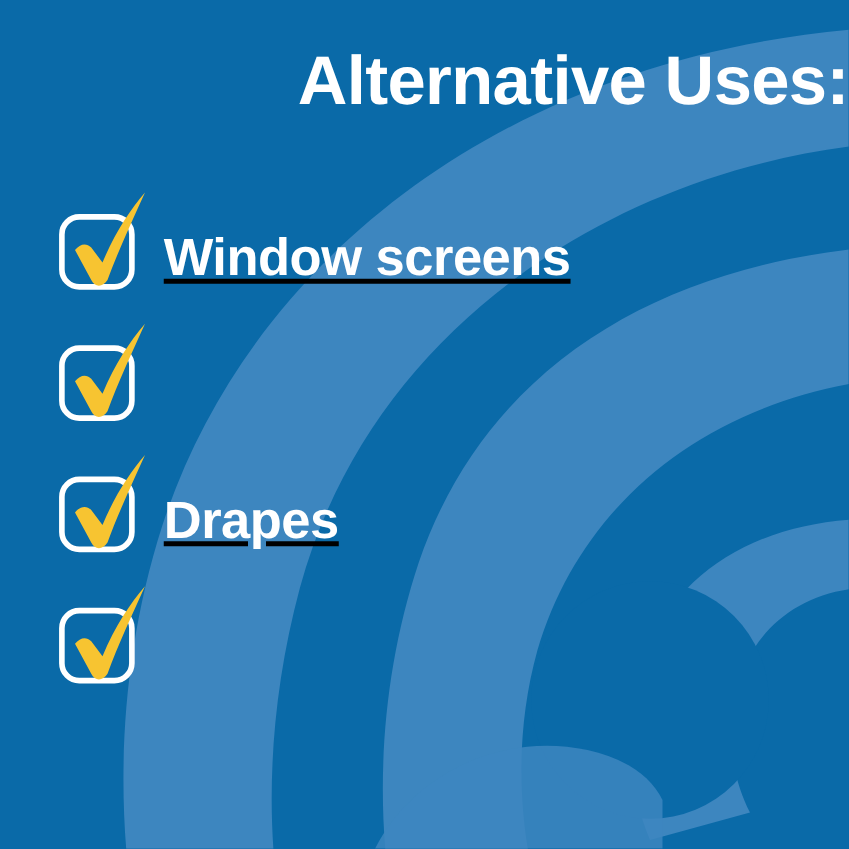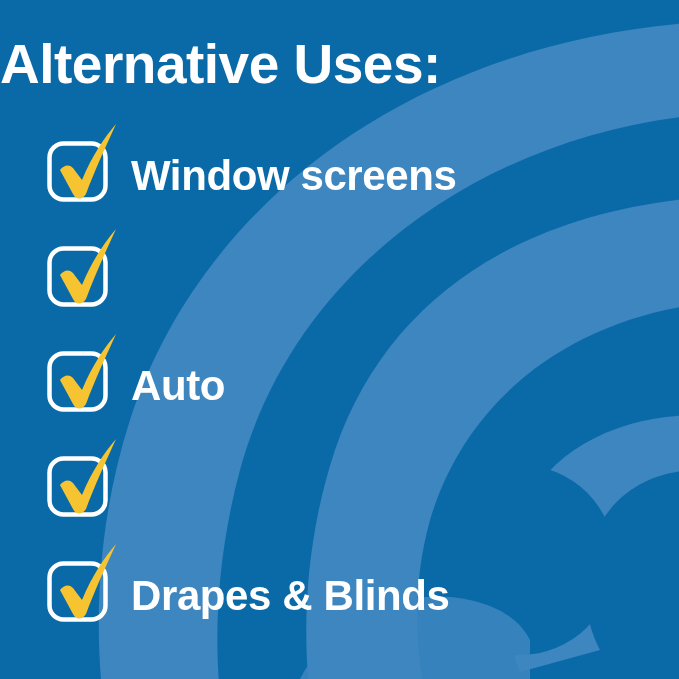--- a/index.html
+++ b/index.html
@@ -35,34 +35,35 @@
     position: absolute;
     inset: 0;
     z-index: 5;
   }
 
   #title {
     position: absolute;
     top: 36px;
     left: 0;
     width: 679px;
-    text-align: left;
+    text-align: right;
     color: #ffffff;
     font-size: 55px;
     font-weight: bold;
     letter-spacing: -0.5px;
     line-height: 1.05;
     white-space: nowrap;
   }
 
   #list {
     position: absolute;
-    top: 120px;
+    top: 150px;
     left: 44px;
     width: 620px;
+    text-decoration: underline;
   }
 
   .row {
     position: relative;
     height: 105px;
     display: flex;
     align-items: flex-start;
   }
 
   .check-wrap {
@@ -181,47 +182,33 @@
           <svg class="check-svg" viewBox="0 0 74 86" xmlns="http://www.w3.org/2000/svg">
             <rect x="5.5" y="23.5" width="56" height="56" rx="14" ry="14" fill="none" stroke="#ffffff" stroke-width="4.5"></rect>
             <path d="M 16 50
                      C 20 45, 25 44, 29 48
                      L 38 60
                      C 48 36, 60 18, 72 4
                      C 62 26, 50 52, 42 74
                      C 38 80, 32 80, 29 74 Z" fill="#f7c431"></path>
           </svg>
         </div>
-        <div class="row-label">Auto</div>
-      </div>
-
-      <div class="row">
-        <div class="check-wrap">
-          <svg class="check-svg" viewBox="0 0 74 86" xmlns="http://www.w3.org/2000/svg">
-            <rect x="5.5" y="23.5" width="56" height="56" rx="14" ry="14" fill="none" stroke="#ffffff" stroke-width="4.5"></rect>
-            <path d="M 16 50
-                     C 20 45, 25 44, 29 48
-                     L 38 60
-                     C 48 36, 60 18, 72 4
-                     C 62 26, 50 52, 42 74
-                     C 38 80, 32 80, 29 74 Z" fill="#f7c431"></path>
-          </svg>
-        </div>
-      </div>
-
-      <div class="row">
-        <div class="check-wrap">
-          <svg class="check-svg" viewBox="0 0 74 86" xmlns="http://www.w3.org/2000/svg">
-            <rect x="5.5" y="23.5" width="56" height="56" rx="14" ry="14" fill="none" stroke="#ffffff" stroke-width="4.5"></rect>
-            <path d="M 16 50
-                     C 20 45, 25 44, 29 48
-                     L 38 60
-                     C 48 36, 60 18, 72 4
-                     C 62 26, 50 52, 42 74
-                     C 38 80, 32 80, 29 74 Z" fill="#f7c431"></path>
-          </svg>
-        </div>
-        <div class="row-label">Drapes &amp; Blinds</div>
-      </div>
+        <div class="row-label">Drapes</div>
+      </div>
+
+      <div class="row">
+        <div class="check-wrap">
+          <svg class="check-svg" viewBox="0 0 74 86" xmlns="http://www.w3.org/2000/svg">
+            <rect x="5.5" y="23.5" width="56" height="56" rx="14" ry="14" fill="none" stroke="#ffffff" stroke-width="4.5"></rect>
+            <path d="M 16 50
+                     C 20 45, 25 44, 29 48
+                     L 38 60
+                     C 48 36, 60 18, 72 4
+                     C 62 26, 50 52, 42 74
+                     C 38 80, 32 80, 29 74 Z" fill="#f7c431"></path>
+          </svg>
+        </div>
+      </div>
+
 
     </div>
   </div>
 </div>
 
 </body></html>

